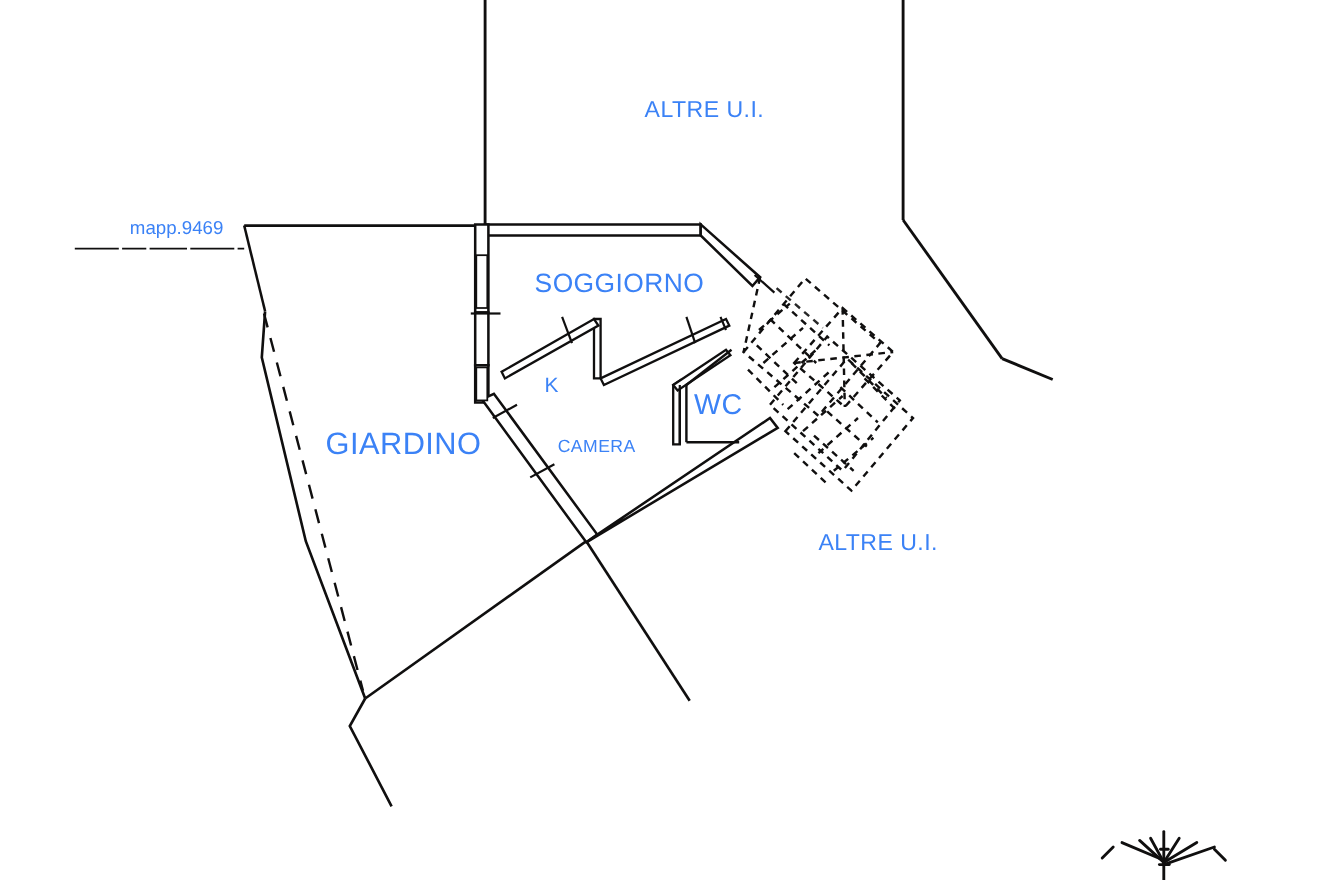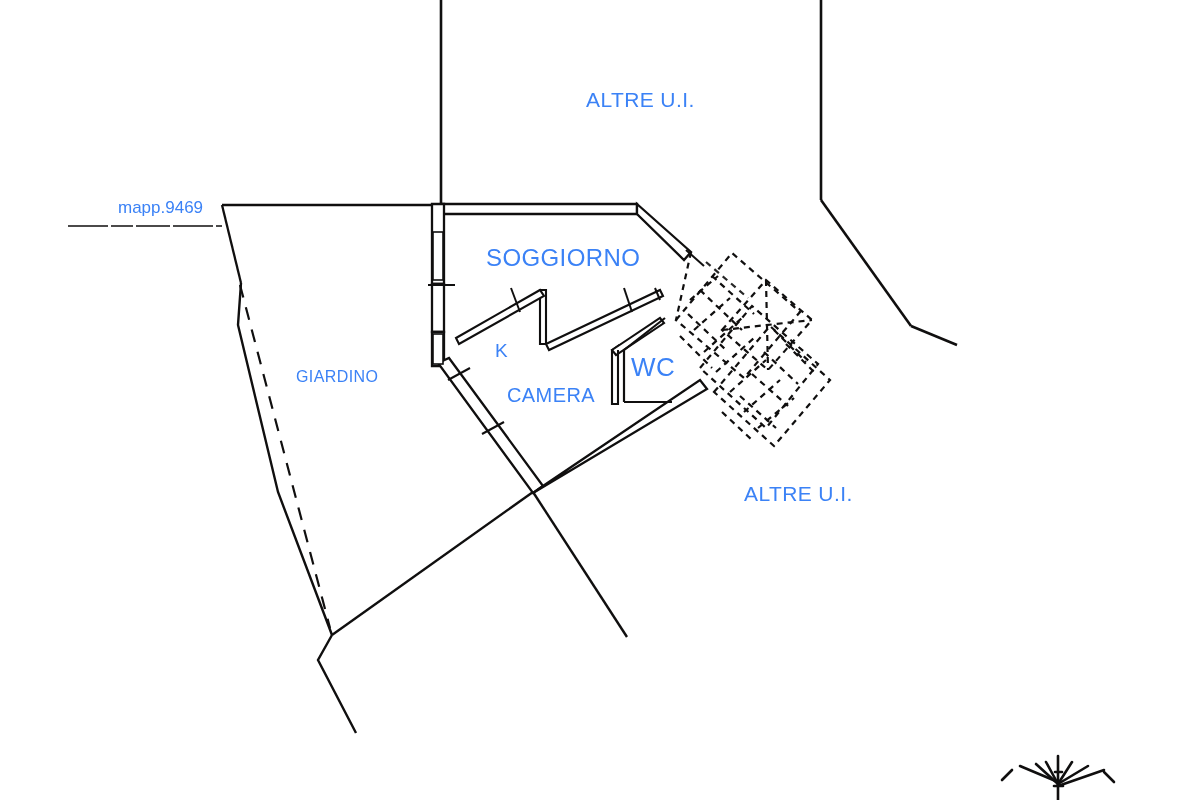--- a/index.html
+++ b/index.html
@@ -31,22 +31,22 @@
     position: absolute;
     color: #3b82f6;
     font-family: "Liberation Sans", sans-serif;
     white-space: nowrap;
     font-weight: 400;
     letter-spacing: 0.4px;
   }
   .lbl-altre-top { left: 586px; top: 88px;  font-size: 21px; }
   .lbl-altre-bot { left: 744px; top: 482px; font-size: 21px; }
   .lbl-soggiorno { left: 486px; top: 244px; font-size: 24px; }
-  .lbl-giardino  { left: 296px; top: 368px; font-size: 16px; }
-  .lbl-camera    { left: 507px; top: 384px; font-size: 20px; }
+  .lbl-giardino  { left: 296px; top: 388px; font-size: 28px; }
+  .lbl-camera    { left: 507px; top: 398px; font-size: 16px; }
   .lbl-wc        { left: 631px; top: 352px; font-size: 26px; }
   .lbl-k         { left: 495px; top: 340px; font-size: 19px; }
   .lbl-mapp      { left: 78px;  top: 198px; font-size: 17px; letter-spacing: 0px; margin-left: 40px; }
 </style>
 </head>
 <body>
 
 <div id="plan-root">
 
   <svg id="plan-svg" viewBox="0 0 1200 800">

